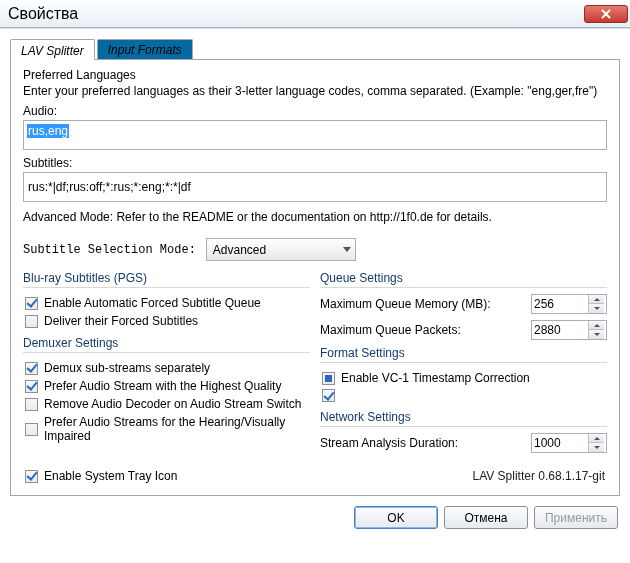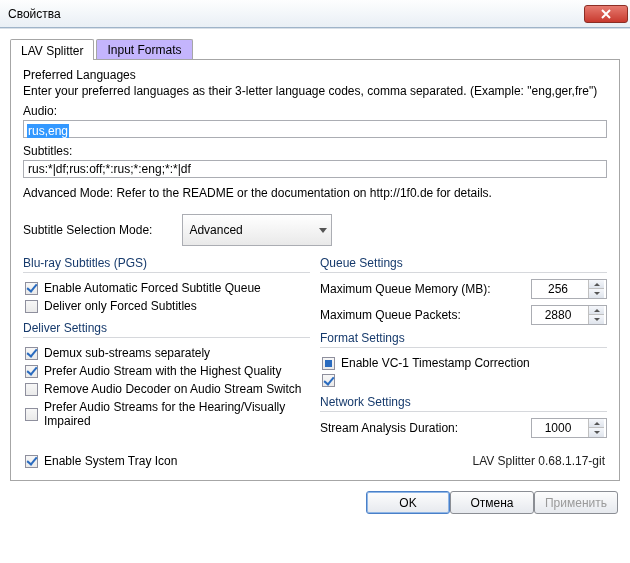--- a/index.html
+++ b/index.html
@@ -14,44 +14,44 @@
   overflow: hidden;
 }
 .titlebar {
   height: 28px;
   background: linear-gradient(#fdfefe, #e9eff5);
   border-bottom: 1px solid #9fb4c9;
   display: flex;
   align-items: center;
   padding: 0 2px 0 8px;
 }
-.titlebar .title { flex: 1; font-size: 12px; }
+.titlebar .title { flex: 1; font-size: 16px; }
 .close-btn {
   width: 44px; height: 18px;
   background: linear-gradient(#e67a6f, #c83a2f);
   border: 1px solid #8b2e25;
   border-radius: 3px;
   display: flex; align-items: center; justify-content: center;
   cursor: pointer;
 }
 .close-btn svg { width: 10px; height: 10px; }
 .client {
   position: absolute;
   top: 28px; left: 0; right: 0; bottom: 0;
   border-top: 1px solid #d8e0e8;
   padding: 8px 10px 6px 10px;
   background: #fff;
 }
-.tabstrip { display: flex; align-items: flex-end; height: 22px; }
+.tabstrip { display: flex; align-items: flex-end; height: 22px; font-style: italic; }
 .tab {
   border: 1px solid #a6a6a6;
   border-bottom: none;
   padding: 3px 10px 2px 10px;
   font-size: 12px;
-  background: #c4b5fd;
+  background: #0369a1;
   position: relative;
   margin-right: 2px;
   cursor: pointer;
   border-top-left-radius: 2px;
   border-top-right-radius: 2px;
 }
 .tab.active {
   background: #fff;
   z-index: 2;
   padding-top: 4px;
@@ -59,31 +59,31 @@
 }
 .tabbody {
   border: 1px solid #a6a6a6;
   background: #fff;
   padding: 8px 12px 10px 12px;
 }
 .row { margin-bottom: 2px; }
 .label { margin: 6px 0 2px 0; }
 .txt {
   width: 100%;
-  height: 18px;
+  height: 30px;
   border: 1px solid #abadb3;
   padding: 2px 4px;
   font: inherit;
 }
 .sel-text { background: #3398ff; color: #fff; display: inline-block; padding: 0 1px; }
 .prefbox .desc { margin-bottom: 2px; }
 .mode-row { display: flex; align-items: center; margin: 14px 0 10px 0; }
-.mode-row .lbl { margin-right: 30px; }
+.mode-row .lbl { margin-right: 10px; font-family: Liberation Mono, monospace; }
 .dropdown {
-  width: 150px; height: 32px;
+  width: 150px; height: 23px;
   border: 1px solid #abadb3;
   background: linear-gradient(#fff, #e9e9e9);
   display: flex; align-items: center; padding: 0 4px 0 6px;
   justify-content: space-between;
   cursor: pointer;
 }
 .dropdown .arrow { width: 0; height: 0; border-left: 4px solid transparent; border-right: 4px solid transparent; border-top: 5px solid #555; }
 .columns { display: flex; gap: 10px; }
 .col { flex: 1; }
 .group { margin-bottom: 6px; }
@@ -118,39 +118,39 @@
   display: flex; align-items: center; justify-content: space-between;
   margin-bottom: 6px;
 }
 .spin {
   display: flex; align-items: center;
   border: 1px solid #abadb3;
   height: 20px; width: 76px;
   background: #fff;
 }
 .spin input {
-  border: none; width: 56px; text-align: center; padding-right: 6px;
+  border: none; width: 56px; text-align: left; padding-right: 6px;
   font: inherit; height: 18px; outline: none;
 }
 .spin .btns { display: flex; flex-direction: column; width: 16px; border-left: 1px solid #c0c0c0; }
 .spin .btns div {
   height: 9px; background: linear-gradient(#f5f7fb, #dfe4ec);
   display: flex; align-items: center; justify-content: center;
   cursor: pointer;
 }
 .spin .btns div:first-child { border-bottom: 1px solid #c0c0c0; }
 .spin .arU { width:0;height:0;border-left:3px solid transparent;border-right:3px solid transparent;border-bottom:3px solid #555; }
 .spin .arD { width:0;height:0;border-left:3px solid transparent;border-right:3px solid transparent;border-top:3px solid #555; }
 .footerrow {
   display: flex; align-items: center; justify-content: space-between;
   margin-top: 8px; padding: 0 2px;
 }
 .version { color: #222; text-align: center; }
 .btnbar {
-  display: flex; justify-content: flex-end; 
+  display: flex; justify-content: flex-end; gap: 6px;
   margin-top: 10px; padding-right: 2px;
 }
 .btn {
   min-width: 84px; height: 23px;
   border: 1px solid #8b8e94;
   background: linear-gradient(#fdfdfd, #e6e9ee);
   border-radius: 3px;
   cursor: pointer;
   font: inherit;
   padding: 0 10px;
@@ -203,25 +203,25 @@
       <div class="col">
         <div class="group">
           <div class="cap">Blu-ray Subtitles (PGS)</div>
           <div class="line"></div>
           <div class="chk-row">
             <span class="cb checked"></span>
             <span>Enable Automatic Forced Subtitle Queue</span>
           </div>
           <div class="chk-row">
             <span class="cb"></span>
-            <span>Deliver only Forced Subtitles</span>
-          </div>
-        </div>
-        <div class="group">
-          <div class="cap">Deliver Settings</div>
+            <span>Deliver their Forced Subtitles</span>
+          </div>
+        </div>
+        <div class="group">
+          <div class="cap">Demuxer Settings</div>
           <div class="line"></div>
           <div class="chk-row">
             <span class="cb checked"></span>
             <span>Demux sub-streams separately</span>
           </div>
           <div class="chk-row">
             <span class="cb checked"></span>
             <span>Prefer Audio Stream with the Highest Quality</span>
           </div>
           <div class="chk-row">

